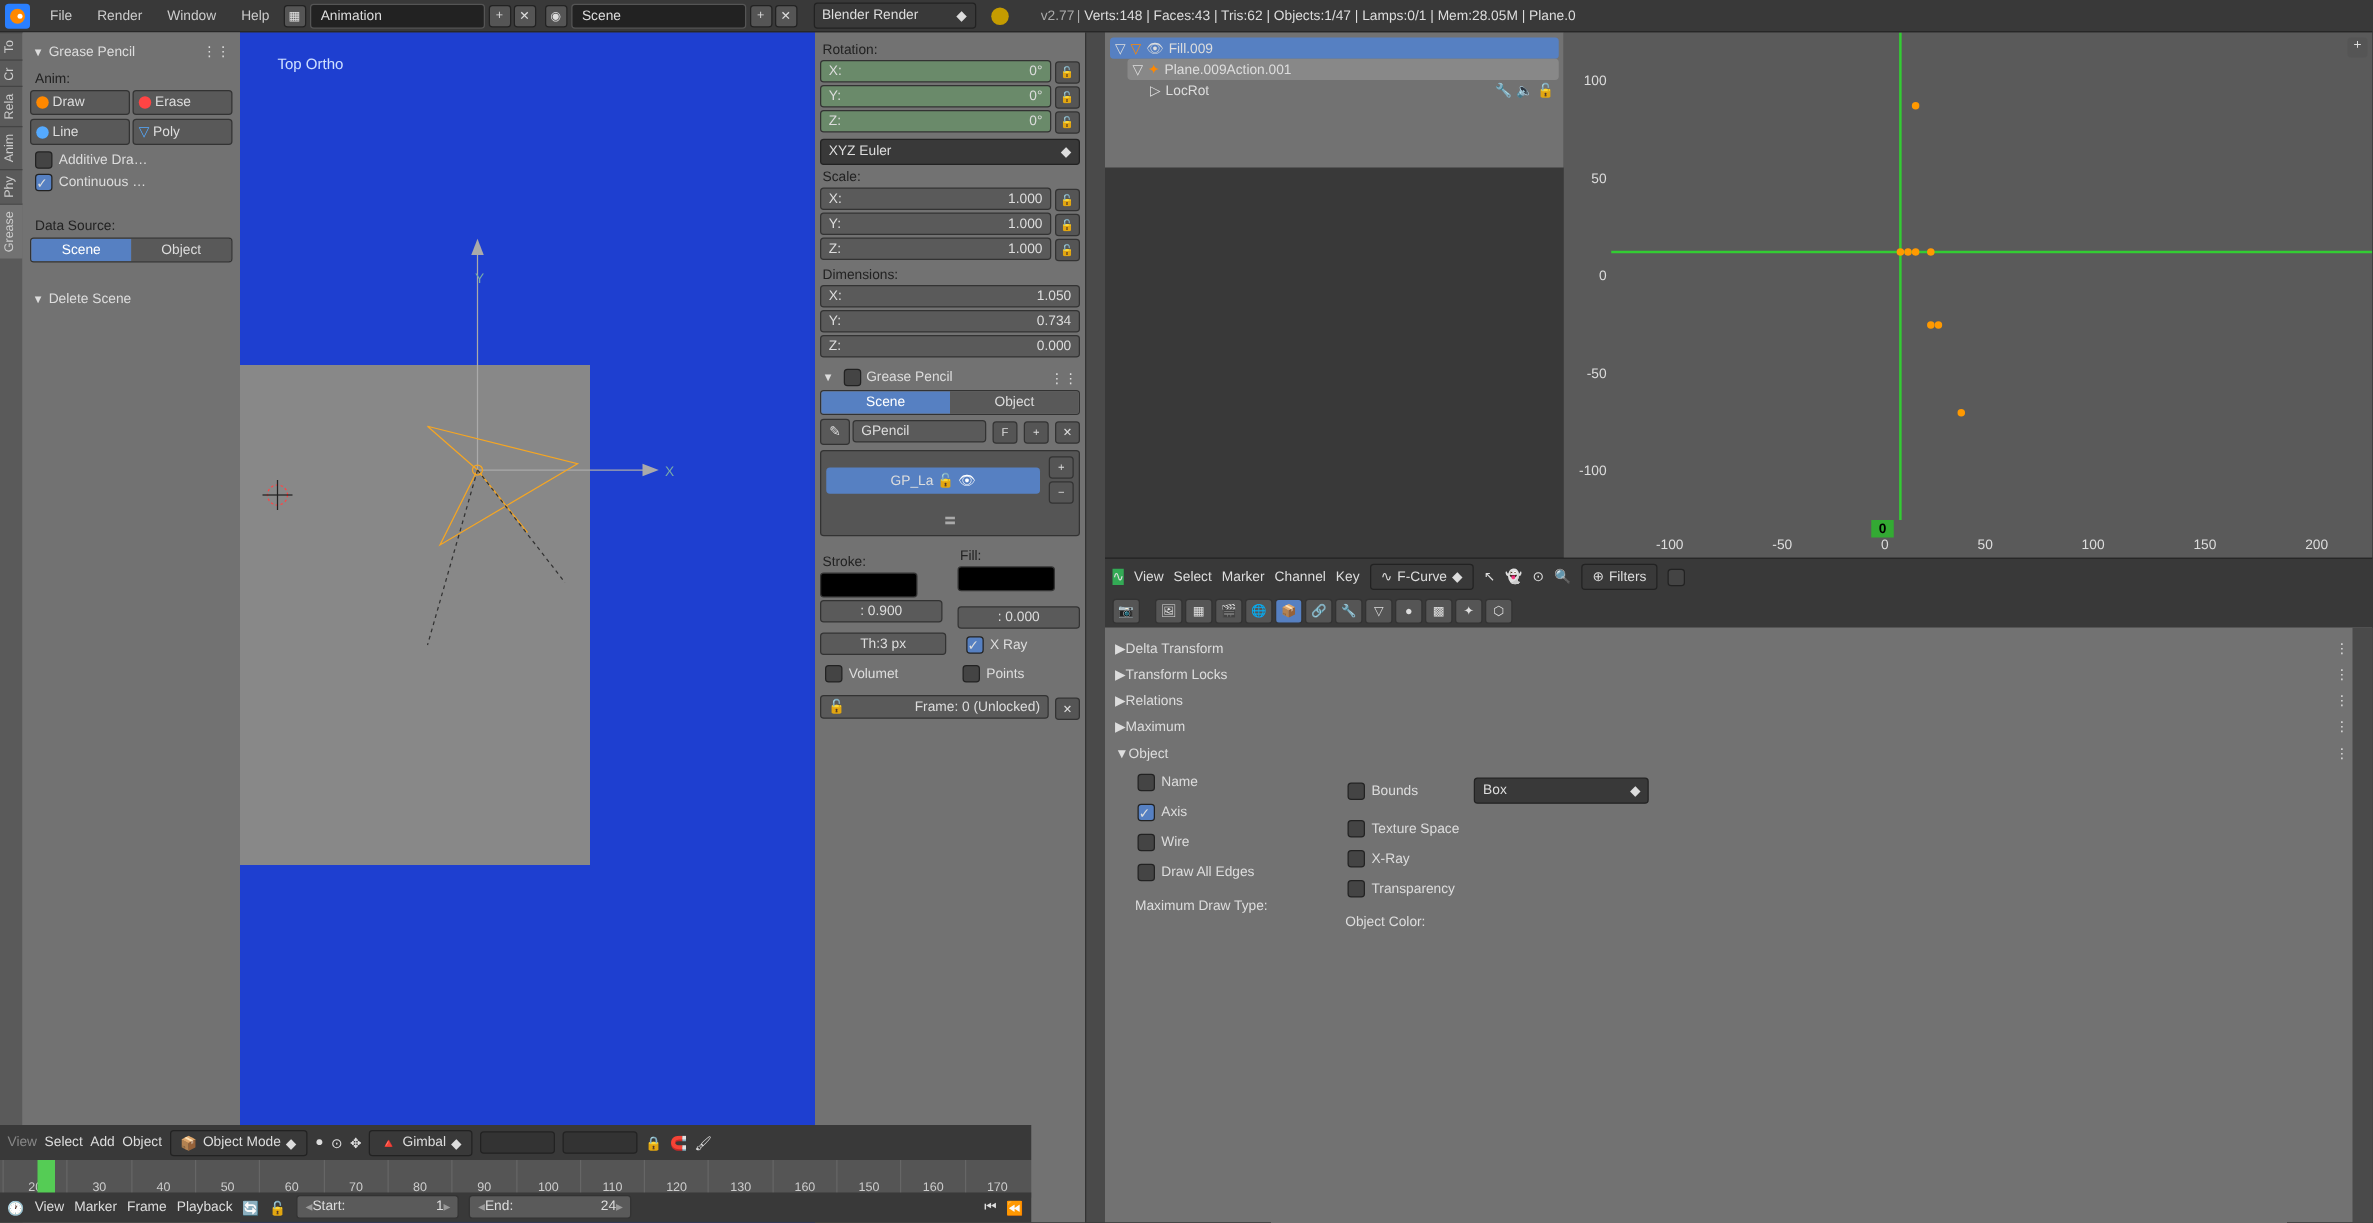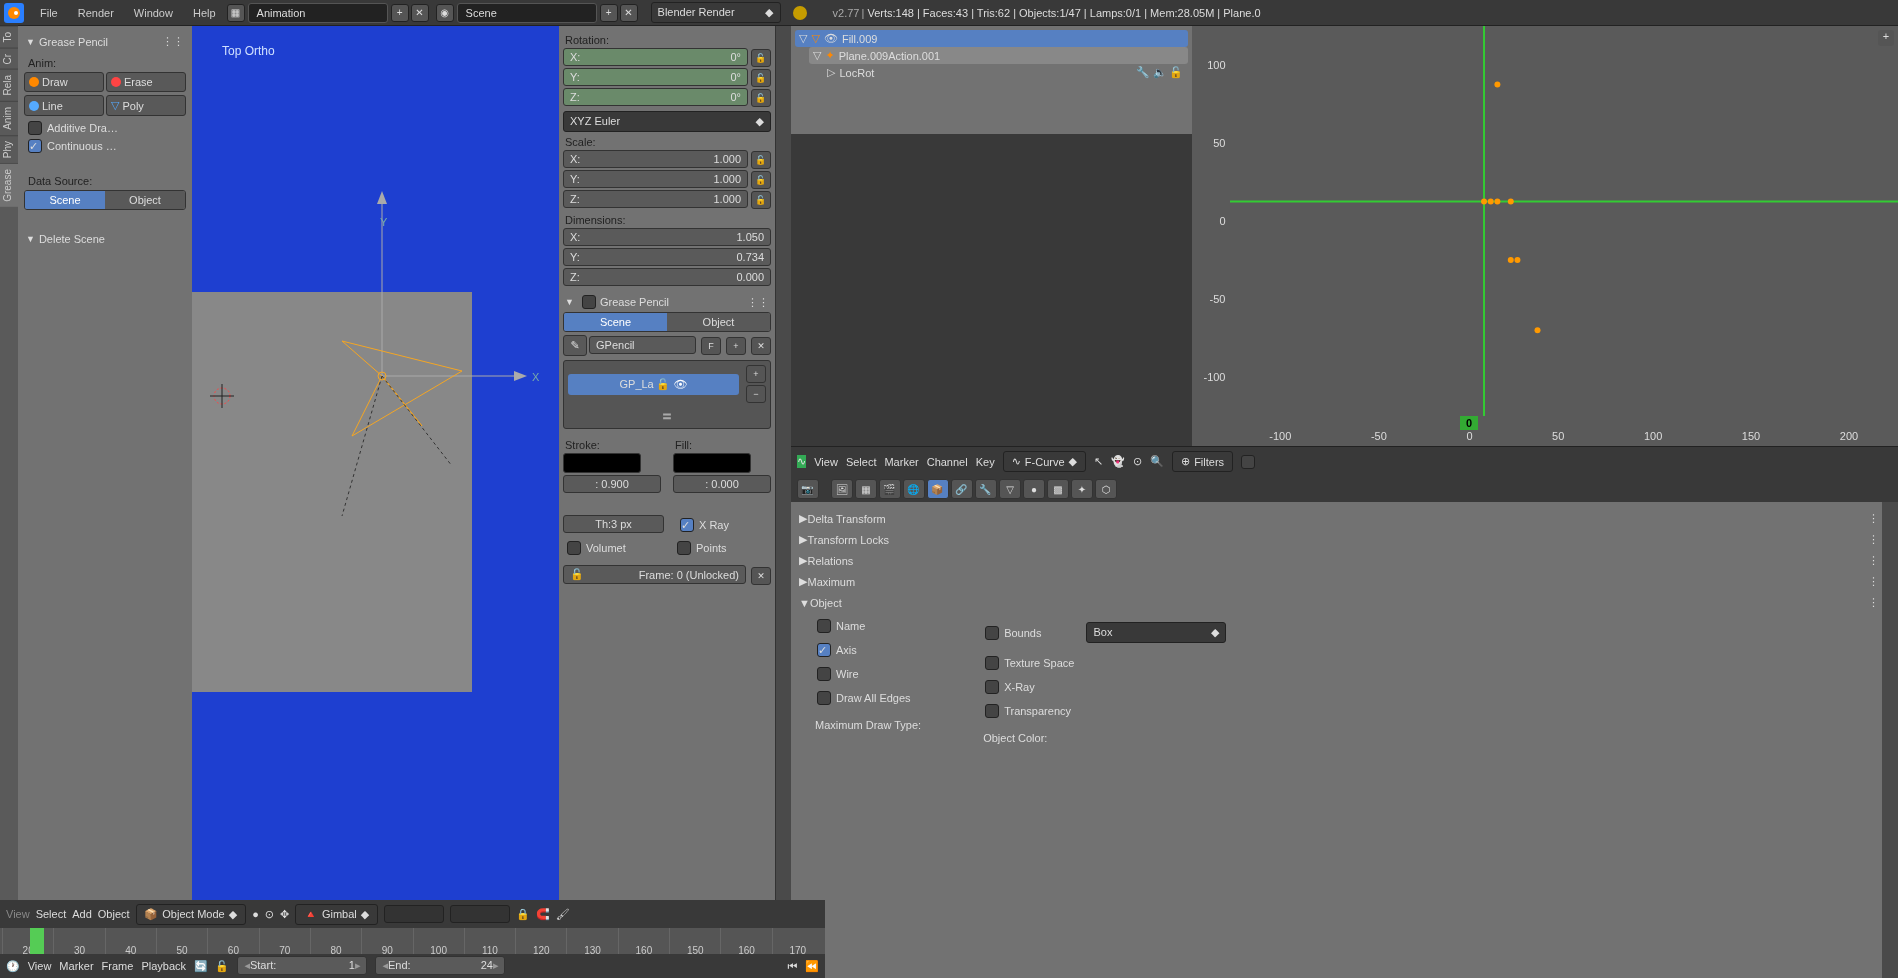--- a/index.html
+++ b/index.html
@@ -23,21 +23,21 @@
 .tbtn{flex:1;background:#595959;border:1px solid #333;border-radius:3px;padding:3px 4px;display:flex;align-items:center;gap:3px;color:#ddd;font-size:11px}
 .tbtn .circ{width:10px;height:10px;border-radius:50%;background:#f80}
 .tbtn .circr{width:10px;height:10px;border-radius:50%;background:#f44}
 .tbtn .circg{width:10px;height:10px;border-radius:50%;background:#5af}
 .chkrow{display:flex;align-items:center;gap:5px;padding:2px 4px;color:#eee}
 .chk{width:14px;height:14px;background:#444;border:1px solid #222;border-radius:3px}
 .chk.on{background:#5680c2}
 .segbtn{display:flex;border-radius:3px;overflow:hidden;border:1px solid #333}
 .segbtn span{flex:1;padding:3px 8px;text-align:center;background:#595959}
 .segbtn span.on{background:#5680c2;color:#fff}
-.viewport{width:367px;position:relative;background:#1e3fd0}
+.viewport{width:460px;position:relative;background:#1e3fd0}
 .greyplane{position:absolute;left:0;top:266px;width:280px;height:400px;background:#888}
 .vplabel{position:absolute;left:30px;top:18px;color:#cfe0ff;font-size:12px}
 .objlabel{position:absolute;left:60px;bottom:52px;color:#f5b642;font-size:12px}
 .miniaxis{position:absolute;left:20px;bottom:52px;width:24px;height:24px}
 .col2{width:216px;background:#727272;padding:4px;overflow:hidden}
 .numfield{display:flex;align-items:center;background:#6a8a6a;border:1px solid #333;border-radius:3px;padding:2px 6px;margin-bottom:2px;justify-content:space-between}
 .numfield.grey{background:#5a5a5a}
 .lockbtn{width:20px;height:18px;background:#555;border:1px solid #333;border-radius:3px;margin-left:3px;display:flex;align-items:center;justify-content:center;font-size:9px}
 .flexrow{display:flex;align-items:center}
 .dropdown{background:#393939;border:1px solid #222;border-radius:3px;padding:3px 6px;margin:3px 0;display:flex;justify-content:space-between}
@@ -283,24 +283,24 @@
     </div>
     <div class="flexrow" style="gap:12px;margin-top:6px">
       <div style="flex:1">
           <div class="label2">Stroke:</div>
           <div class="swatch"></div>
           <div class="numfield grey" style="margin-top:2px;justify-content:center">:   0.900</div>
         </div>
       <div style="flex:1">
           <div class="label2">Fill:</div>
           <div class="swatch"></div>
-          <div class="numfield grey" style="margin-top:2px;justify-content:center">:   0.000</div>
-        </div>
-    </div>
-    <div class="flexrow" style="gap:12px;margin-top:20px">
+          <div class="numfield grey" style="margin-top:12px;justify-content:center">:   0.000</div>
+        </div>
+    </div>
+    <div class="flexrow" style="gap:12px;margin-top:1px">
       <div class="numfield grey" style="flex:1;justify-content:center">Th:3 px</div>
       <div class="chkrow" style="flex:1">
           <div class="chk on">✓</div>
           <span>X Ray</span>
         </div>
     </div>
     <div class="flexrow" style="gap:12px;margin-top:4px">
       <div class="chkrow" style="flex:1">
           <div class="chk"></div>
           <span>Volumet</span>

